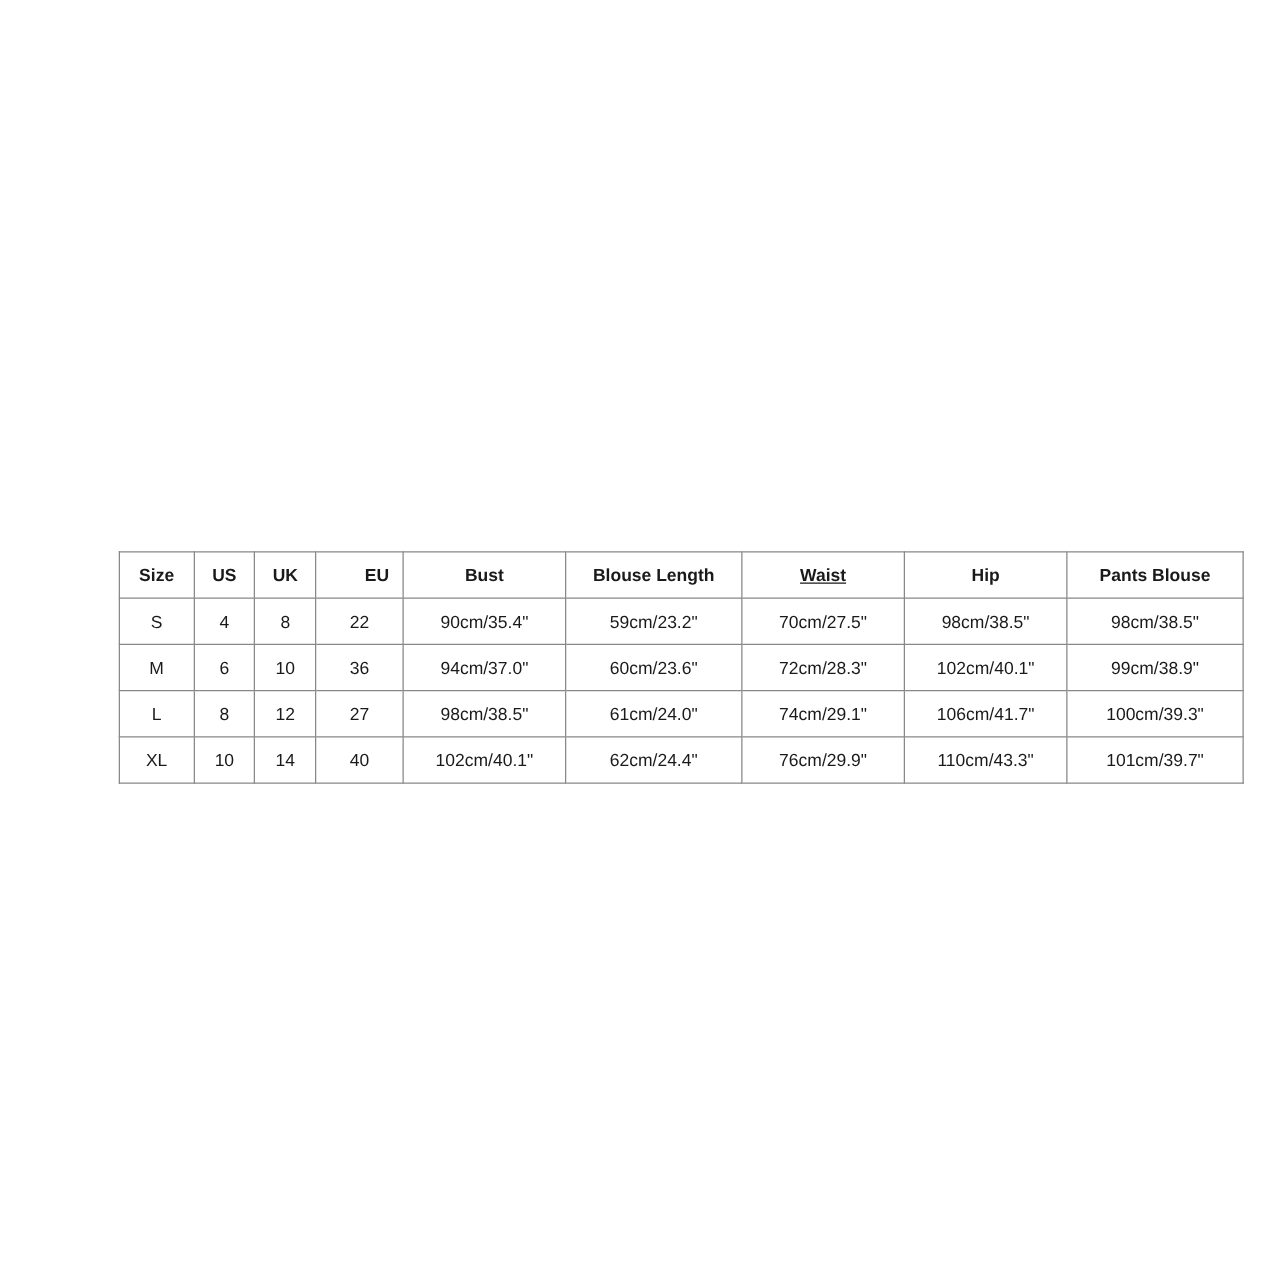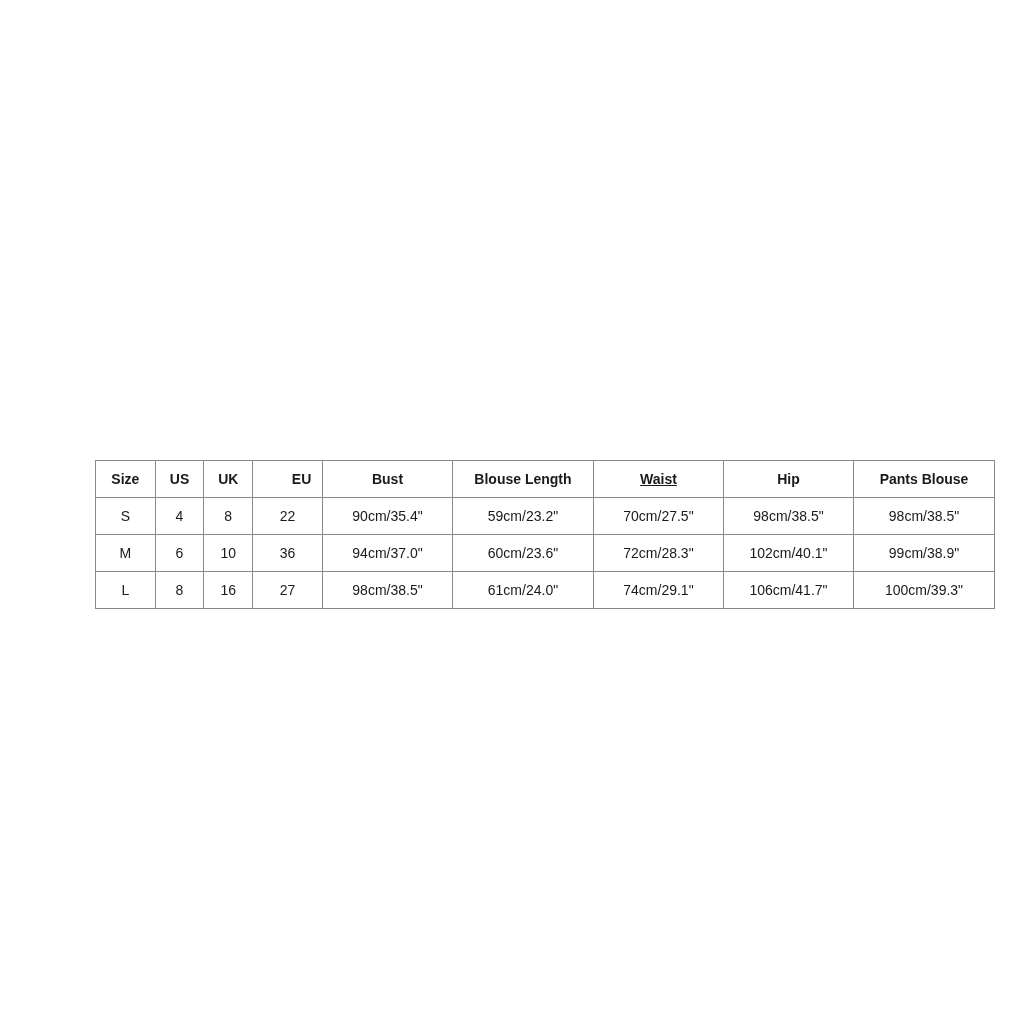--- a/index.html
+++ b/index.html
@@ -92,23 +92,34 @@
           <td>36</td>
           <td>94cm/37.0"</td>
           <td>60cm/23.6"</td>
           <td>72cm/28.3"</td>
           <td>102cm/40.1"</td>
           <td>99cm/38.9"</td>
         </tr>
         <tr>
           <td>L</td>
           <td>8</td>
-          <td>16</td>
+          <td>12</td>
           <td>27</td>
           <td>98cm/38.5"</td>
           <td>61cm/24.0"</td>
           <td>74cm/29.1"</td>
           <td>106cm/41.7"</td>
           <td>100cm/39.3"</td>
         </tr>
+        <tr>
+          <td>XL</td>
+          <td>10</td>
+          <td>14</td>
+          <td>40</td>
+          <td>102cm/40.1"</td>
+          <td>62cm/24.4"</td>
+          <td>76cm/29.9"</td>
+          <td>110cm/43.3"</td>
+          <td>101cm/39.7"</td>
+        </tr>
       </tbody>
   </table>
 </div>
 
 </body></html>

